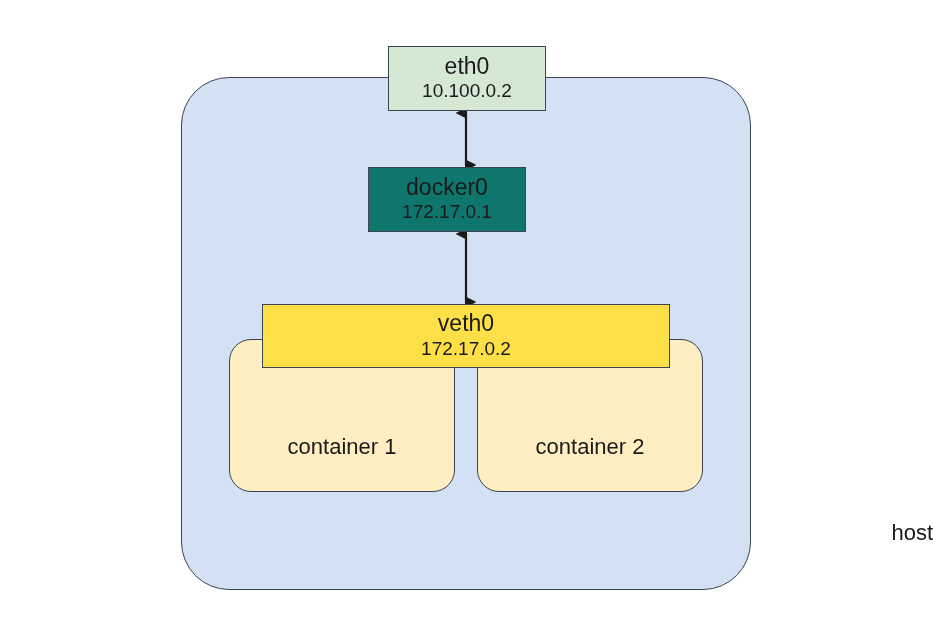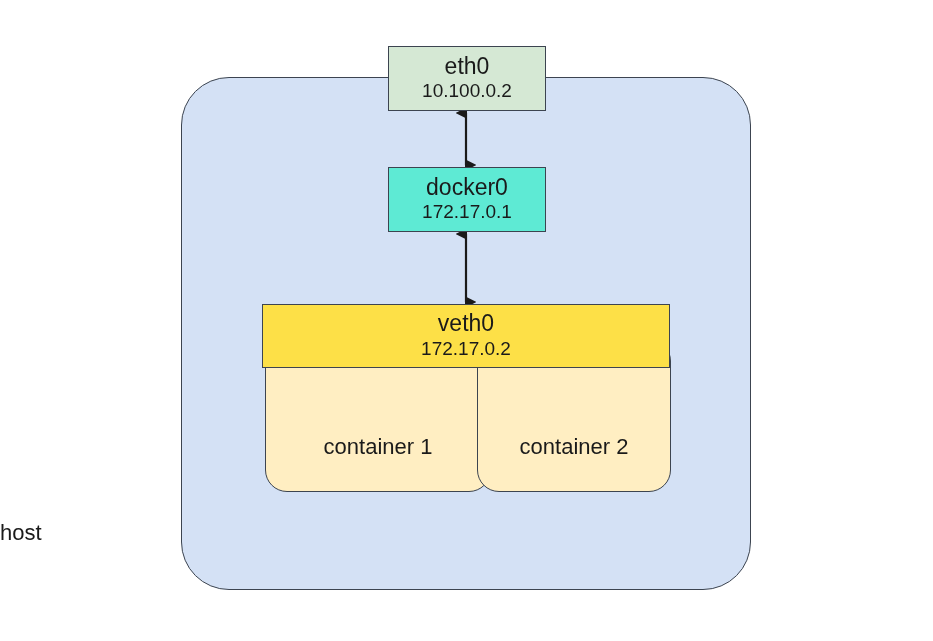--- a/index.html
+++ b/index.html
@@ -28,21 +28,21 @@
     background: #d4e1f5;
     border: 1.6px solid #3c4450;
     border-radius: 48px;
     box-sizing: border-box;
   }
   .host-label {
     position: absolute;
     left: 0;
     top: 522px;
     width: 933px;
-    text-align: left;
+    text-align: right;
     font-size: 22px;
     color: #1a1a1a;
     line-height: 1;
   }
 
   
   .container-box {
     position: absolute;
     background: #ffeec2;
     border: 1.6px solid #3c4450;
@@ -50,22 +50,22 @@
     box-sizing: border-box;
   }
   .container-label {
     position: absolute;
     width: 100%;
     text-align: center;
     font-size: 22px;
     color: #1a1a1a;
     line-height: 1;
   }
-  #container-1 { left: 229px; top: 339px; width: 226px; height: 153px; margin-left: 36px; }
-  #container-2 { left: 477px; top: 339px; width: 194px; height: 153px; }
+  #container-1 { left: 229px; top: 339px; width: 226px; height: 153px; }
+  #container-2 { left: 477px; top: 339px; width: 226px; height: 153px; }
   .container-label-pos { top: 96px; }
 
   
   .node-box {
     position: absolute;
     border: 1.6px solid #3c4450;
     box-sizing: border-box;
     display: flex;
     flex-direction: column;
     align-items: center;
@@ -80,22 +80,22 @@
     font-size: 19px;
     color: #1a1a1a;
     line-height: 1.2;
     margin-top: 1px;
   }
   #node-eth0 {
     left: 388px; top: 46px; width: 158px; height: 65px;
     background: #d5e8d4;
   }
   #node-docker0 {
-    left: 388px; top: 167px; width: 158px; height: 65px;
-    background: #5eead4;
+    left: 368px; top: 167px; width: 158px; height: 65px;
+    background: #0f766e;
   }
   #node-veth0 {
     left: 262px; top: 304px; width: 408px; height: 64px;
     background: #fde047;
   }
 
   
   .connector {
     position: absolute;
   }

